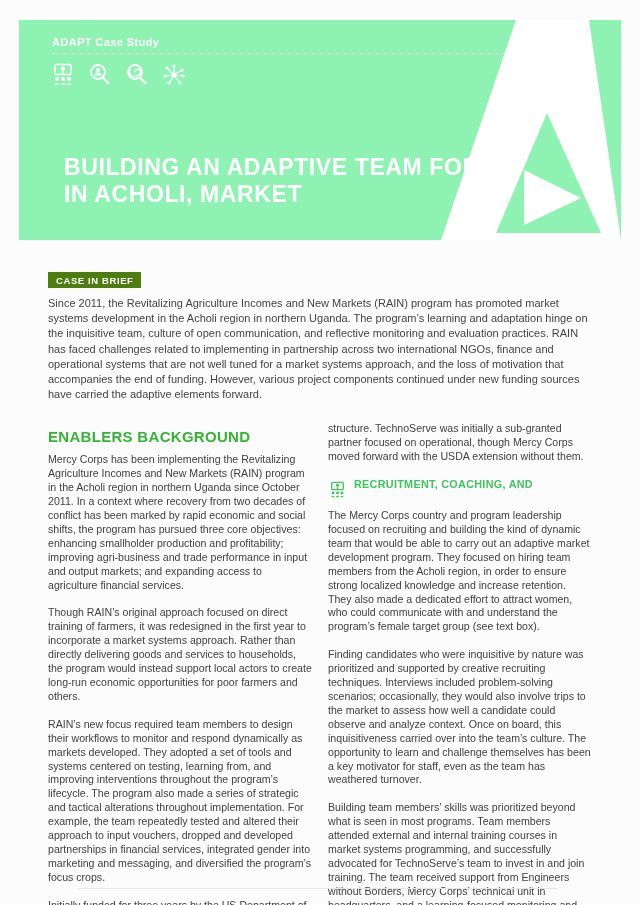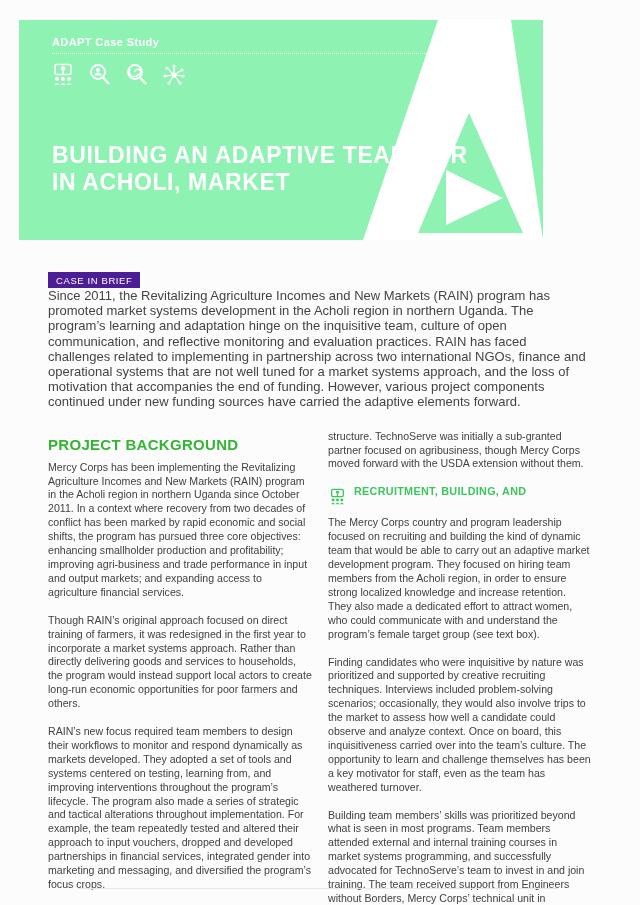--- a/index.html
+++ b/index.html
@@ -5,54 +5,54 @@
   html,body{margin:0;padding:0;}
   body{
     width:640px;height:905px;
     background:#fcfcfc;
     font-family:"Liberation Sans", sans-serif;
     color:#3f3f3f;
     position:relative;
     overflow:hidden;
   }
   .hero{
-    position:absolute;left:19px;top:20px;width:524px;height:220px;
+    position:absolute;left:19px;top:20px;width:602px;height:220px;
     background:#8ef2b3;
     overflow:hidden;
   }
   .eyebrow{
     position:absolute;left:33px;top:16px;
     color:#ffffff;font-size:11px;font-weight:bold;letter-spacing:.4px;
   }
   .dotted-rule{
     position:absolute;left:33px;top:33px;width:457px;height:0;
     border-bottom:1px dotted rgba(255,255,255,.85);
   }
   .icon-row{
     position:absolute;left:31px;top:42px;display:flex;gap:11px;align-items:center;
   }
   .icon-row svg{display:block;}
   .hero-title{
-    position:absolute;left:33px;top:122px;margin:0;
+    position:absolute;left:33px;top:122px;margin:12px;
     color:#ffffff;font-size:23px;font-weight:bold;letter-spacing:.6px;line-height:27px;
   }
   .hero-title span{display:block;}
   .logo{position:absolute;right:0;top:0;}
   .main{
     position:absolute;left:48px;top:270px;width:544px;
   }
   .badge{
     display:inline-block;
-    background:#4c1d95;color:#ffffff;
-    font-size:9.5px;font-weight:normal;letter-spacing:.6px;
+    background:#4d7c0f;color:#ffffff;
+    font-size:9.5px;font-weight:bold;letter-spacing:.6px;
     padding:3px 8px 2px 8px;
   }
   .brief-text{
-    margin:0 0 0 0;
-    font-size:13px;line-height:15.2px;color:#444444;
+    margin:8px 0 0 0;
+    font-size:11px;line-height:15.2px;color:#444444;
   }
   .columns{
     display:flex;gap:16px;margin-top:20px;
   }
   .col{width:264px;}
   .col p{
     margin:0 0 14px 0;
     font-size:10.6px;line-height:13.9px;color:#414141;
   }
   h2.section-heading{
@@ -148,49 +148,49 @@
     </h1>
   </header>
 
   <main class="main">
     <span class="badge">CASE IN BRIEF</span>
     <p class="brief-text">Since 2011, the Revitalizing Agriculture Incomes and New Markets (RAIN) program has promoted market systems development in the Acholi region in northern Uganda. The program’s learning and adaptation hinge on the inquisitive team, culture of open communication, and reflective monitoring and evaluation practices. RAIN has faced challenges related to implementing in partnership across two international NGOs, finance and operational systems that are not well tuned for a market systems approach, and the loss of motivation that accompanies the end of funding. However, various project components continued under new funding sources have carried the adaptive elements forward.</p>
 
     <div class="columns">
 
       <div class="col">
-        <h2 class="section-heading">PROJECT BACKGROUND</h2>
+        <h2 class="section-heading">ENABLERS BACKGROUND</h2>
         <p>Mercy Corps has been implementing the Revitalizing Agriculture Incomes and New Markets (RAIN) program in the Acholi region in northern Uganda since October 2011. In a context where recovery from two decades of conflict has been marked by rapid economic and social shifts, the program has pursued three core objectives: enhancing smallholder production and profitability; improving agri-business and trade performance in input and output markets; and expanding access to agriculture financial services.</p>
         <p>Though RAIN’s original approach focused on direct training of farmers, it was redesigned in the first year to incorporate a market systems approach. Rather than directly delivering goods and services to households, the program would instead support local actors to create long-run economic opportunities for poor farmers and others.</p>
         <p>RAIN’s new focus required team members to design their workflows to monitor and respond dynamically as markets developed. They adopted a set of tools and systems centered on testing, learning from, and improving interventions throughout the program’s lifecycle. The program also made a series of strategic and tactical alterations throughout implementation. For example, the team repeatedly tested and altered their approach to input vouchers, dropped and developed partnerships in financial services, integrated gender into marketing and messaging, and diversified the program’s focus crops.</p>
         <p>Initially funded for three years by the US Department of Agriculture (USDA), the program was extended for an additional two years. Mercy Corps also attracted additional funding for the same program portfolio, but continued to manage all donors’ activities under a single management</p>
       </div>
 
       <div class="col">
-        <p>structure. TechnoServe was initially a sub-granted partner focused on agribusiness, though Mercy Corps moved forward with the USDA extension without them.</p>
+        <p>structure. TechnoServe was initially a sub-granted partner focused on operational, though Mercy Corps moved forward with the USDA extension without them.</p>
 
 
         <div class="subhead">
           <svg width="19" height="22" viewBox="0 0 26 26">
             <g fill="none" stroke="#3cc65e" stroke-width="1.8">
               <rect x="5" y="2.5" width="16" height="10" rx="2"></rect>
             </g>
             <circle cx="13" cy="6.5" r="2.2" fill="#3cc65e"></circle>
             <path d="M13 9 L13 12" stroke="#3cc65e" stroke-width="1.8"></path>
             <g fill="#3cc65e">
               <circle cx="7" cy="17" r="2"></circle>
                 <path d="M4.5 23 q2.5 -4 5 0 z"></path>
               <circle cx="13" cy="17" r="2"></circle>
                 <path d="M10.5 23 q2.5 -4 5 0 z"></path>
               <circle cx="19" cy="17" r="2"></circle>
                 <path d="M16.5 23 q2.5 -4 5 0 z"></path>
             </g>
           </svg>
           <div class="subhead-text">
-            <span>RECRUITMENT, BUILDING, AND</span>
+            <span>RECRUITMENT, COACHING, AND</span>
           </div>
         </div>
 
         <p>The Mercy Corps country and program leadership focused on recruiting and building the kind of dynamic team that would be able to carry out an adaptive market development program. They focused on hiring team members from the Acholi region, in order to ensure strong localized knowledge and increase retention. They also made a dedicated effort to attract women, who could communicate with and understand the program’s female target group (see text box).</p>
         <p>Finding candidates who were inquisitive by nature was prioritized and supported by creative recruiting techniques. Interviews included problem-solving scenarios; occasionally, they would also involve trips to the market to assess how well a candidate could observe and analyze context. Once on board, this inquisitiveness carried over into the team’s culture. The opportunity to learn and challenge themselves has been a key motivator for staff, even as the team has weathered turnover.</p>
         <p>Building team members’ skills was prioritized beyond what is seen in most programs. Team members attended external and internal training courses in market systems programming, and successfully advocated for TechnoServe’s team to invest in and join training. The team received support from Engineers without Borders, Mercy Corps’ technical unit in headquarters, and a learning-focused monitoring and evaluation (M&amp;E)</p>
       </div>
 
     </div>
   </main>

